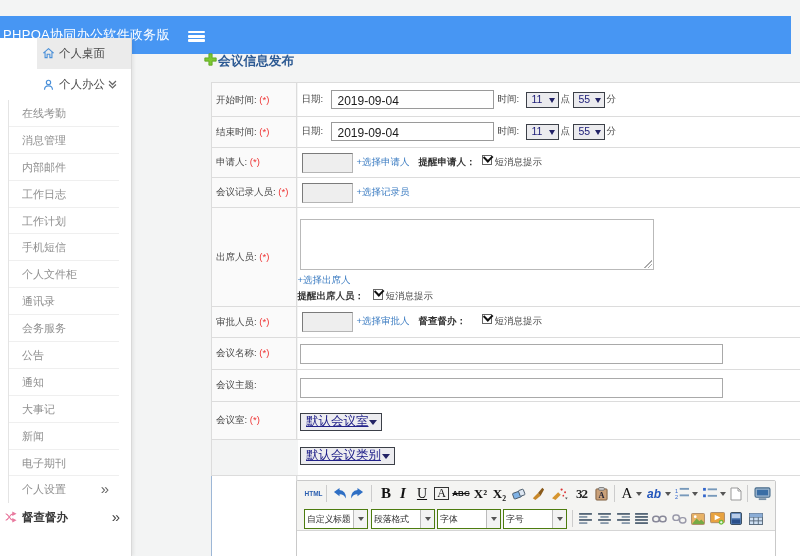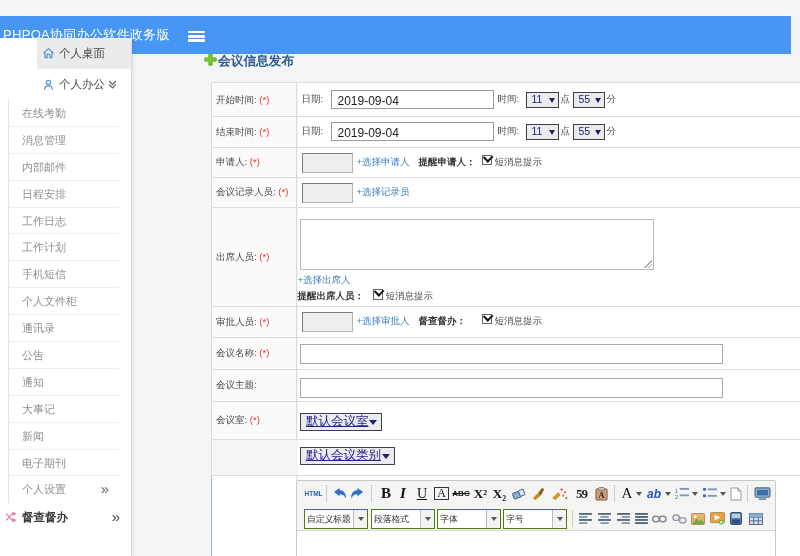--- a/index.html
+++ b/index.html
@@ -82,26 +82,26 @@
         <path d="M2.2 15.5 Q2.2 9.8 8 9.8 Q13.8 9.8 13.8 15.5" fill="none" stroke="#4a90d9" stroke-width="1.7"></path>
       </svg>个人办公
     <svg class="chev-down" width="11" height="11" viewBox="0 0 16 16">
         <path d="M3 3 L8 8 L13 3 M3 8 L8 13 L13 8" fill="none" stroke="#666" stroke-width="1.8"></path>
       </svg>
   </div>
   <div class="sub">
     <a>在线考勤</a>
       <a>消息管理</a>
       <a>内部邮件</a>
-      <a>日程安排</a>
       <a>工作日志</a>
       <a>工作计划</a>
       <a>手机短信</a>
       <a>个人文件柜</a>
       <a>通讯录</a>
+      <a>会务服务</a>
       <a>公告</a>
       <a>通知</a>
       <a>大事记</a>
       <a>新闻</a>
       <a>电子期刊</a>
       <a style="border-bottom:none;">个人设置<span class="arr">»</span></a>
   </div>
   <div class="duban"><svg style="position:absolute;left:5px;top:8px;" width="13" height="12" viewBox="0 0 20 16">
         <path d="M1 3 C6 3 7 13 12 13 M1 13 C6 13 7 3 12 3 M12 3 L12 1 L16 3 L12 5 Z M12 13 L12 11 L16 13 L12 15 Z" fill="#e87a9f" stroke="#e87a9f" stroke-width="1.6"></path>
       </svg>督查督办<span class="arr">»</span></div>
@@ -273,21 +273,21 @@
       </span>
       <span class="tbi" style="left:252px;width:20px;">
         <svg width="18" height="13" viewBox="0 0 20 15">
             <path d="M2 13 L9 6 L12 9 L6 15 Z" fill="#d6952f"></path>
             <circle cx="13" cy="3" r="1.3" fill="#d33"></circle>
             <circle cx="17" cy="6" r="1.1" fill="#d33"></circle>
             <circle cx="15" cy="10" r="1" fill="#d33"></circle>
             <path d="M17 12 l3 0 l-1.5 2.5 z" fill="#555"></path>
           </svg>
       </span>
-      <span class="tbi" style="left:277px;width:15px;font-family:'Liberation Serif',serif;font-weight:bold;font-size:13px;color:#222;letter-spacing:-1px;">59</span>
+      <span class="tbi" style="left:277px;width:15px;font-family:'Liberation Serif',serif;font-weight:bold;font-size:13px;color:#222;letter-spacing:-1px;">32</span>
       <span class="tbi" style="left:297px;width:14px;">
         <svg width="13" height="14" viewBox="0 0 14 15">
             <rect x="1" y="2" width="12" height="12" rx="1" fill="#c9a079" stroke="#7a5a3a" stroke-width="1"></rect>
             <rect x="4" y="0.5" width="6" height="3" rx="1" fill="#ccc" stroke="#666" stroke-width="0.8"></rect>
             <text x="7" y="12" font-size="9" text-anchor="middle" fill="#223" font-weight="bold" font-family="serif">A</text>
           </svg>
       </span>
       <span class="vsep" style="left:317px;"></span>
       <span class="tbi" style="left:324px;width:22px;font-family:'Liberation Serif',serif;font-size:15px;color:#111;">A<span style="display:inline-block;margin-left:4px;width:0;height:0;border-left:3px solid transparent;border-right:3px solid transparent;border-top:4px solid #555;"></span></span>
       <span class="tbi" style="left:351px;width:22px;color:#2255bb;font-size:12px;font-style:italic;font-weight:bold;">ab<span style="display:inline-block;margin-left:4px;width:0;height:0;border-left:3px solid transparent;border-right:3px solid transparent;border-top:4px solid #555;"></span></span>

